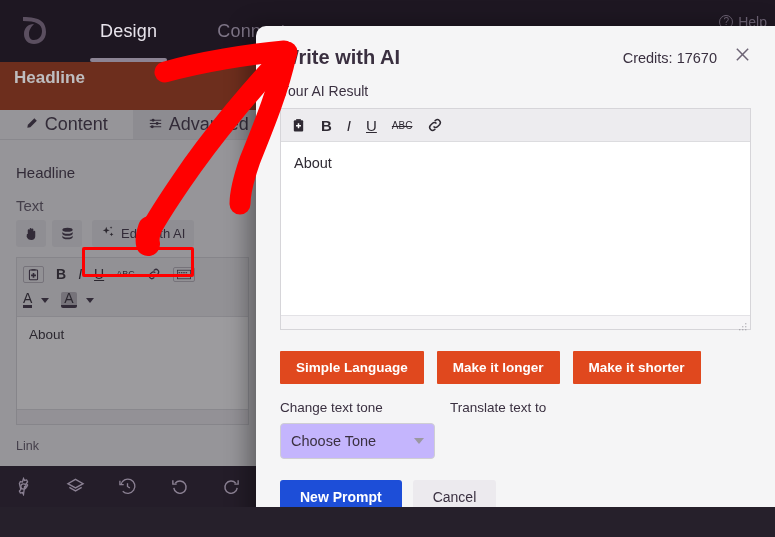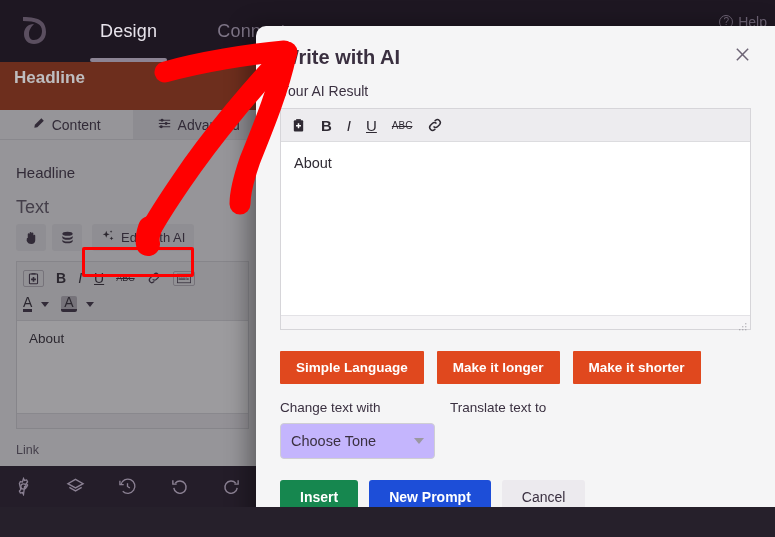--- a/index.html
+++ b/index.html
@@ -51,25 +51,25 @@
   .editing-banner .title { font-size: 17px; font-weight: bold; margin-top: 1px; }
 
   
   .leftpanel {
     position: absolute; left: 0; top: 110px; width: 265px; bottom: 41px;
     background: #f4f4f5; overflow: hidden;
   }
   .panel-tabs { display: flex; height: 30px; border-bottom: 1px solid #dcdcdf; }
   .panel-tabs .ptab {
     flex: 1; display: flex; align-items: center; justify-content: center; gap: 7px;
-    font-size: 14px; color: #3c3143; background: #f4f4f5;
+    font-size: 18px; color: #3c3143; background: #f4f4f5;
   }
   .panel-tabs .ptab.inactive { background: #e4e4e7; }
   .sect-title { font-size: 15px; color: #3c3143; padding: 24px 16px 0 16px; }
-  .field-label { font-size: 18px; color: #5d5565; padding: 16px 16px 6px 16px; }
+  .field-label { font-size: 15px; color: #5d5565; padding: 16px 16px 6px 16px; }
 
   .ai-row { display: flex; align-items: center; gap: 6px; padding: 0 16px; }
   .sq-btn {
     width: 30px; height: 27px; background: #e7e7ea; border-radius: 3px;
     display: flex; align-items: center; justify-content: center; color: #3c3143; font-size: 13px;
   }
   .edit-ai-btn {
     height: 27px; padding: 0 9px; background: #e7e7ea; border-radius: 3px;
     display: flex; align-items: center; gap: 6px; font-size: 13px; color: #3c3143;
     margin-left: 4px;
@@ -338,20 +338,21 @@
       </span>
     </div>
   </div>
 
   <div class="hl-box"></div>
 
   <div class="modal">
 
     <div class="modal-head">
       <div class="modal-title">Write with AI</div>
+      <div class="credits">Credits: 17670</div>
       <div class="close-x">
         <svg width="17" height="17" viewBox="0 0 18 18" stroke="#6d6475" stroke-width="1.6">
             <path d="M3 3l12 12M15 3L3 15"></path>
           </svg>
       </div>
     </div>
 
     <div class="modal-sub">Your AI Result</div>
 
     <div class="mrte">
@@ -396,33 +397,32 @@
     </div>
 
     <div class="oact">
       <button class="obtn">Simple Language</button>
       <button class="obtn">Make it longer</button>
       <button class="obtn">Make it shorter</button>
     </div>
 
     <div class="selrow">
       <div class="selgroup">
-        <div class="sellabel">Change text with</div>
+        <div class="sellabel">Change text tone</div>
         <div class="sel">
           <span class="txt">Choose Tone</span>
           <span class="dncaret"></span>
         </div>
       </div>
       <div class="selgroup">
         <div class="sellabel">Translate text to</div>
       </div>
     </div>
 
     <div class="footrow">
-      <button class="fbtn green">Insert</button>
       <button class="fbtn orange">New Prompt</button>
       <button class="fbtn grey">Cancel</button>
     </div>
   </div>
 
   <svg class="annot" width="775" height="537" viewBox="0 0 775 537">
     <g fill="none" stroke="#ff0000" stroke-linecap="round" stroke-linejoin="round">
 
       <path d="M287 52 C256 84 212 136 181 182 C166 204 156 220 150 231" stroke-width="21"></path>
 

